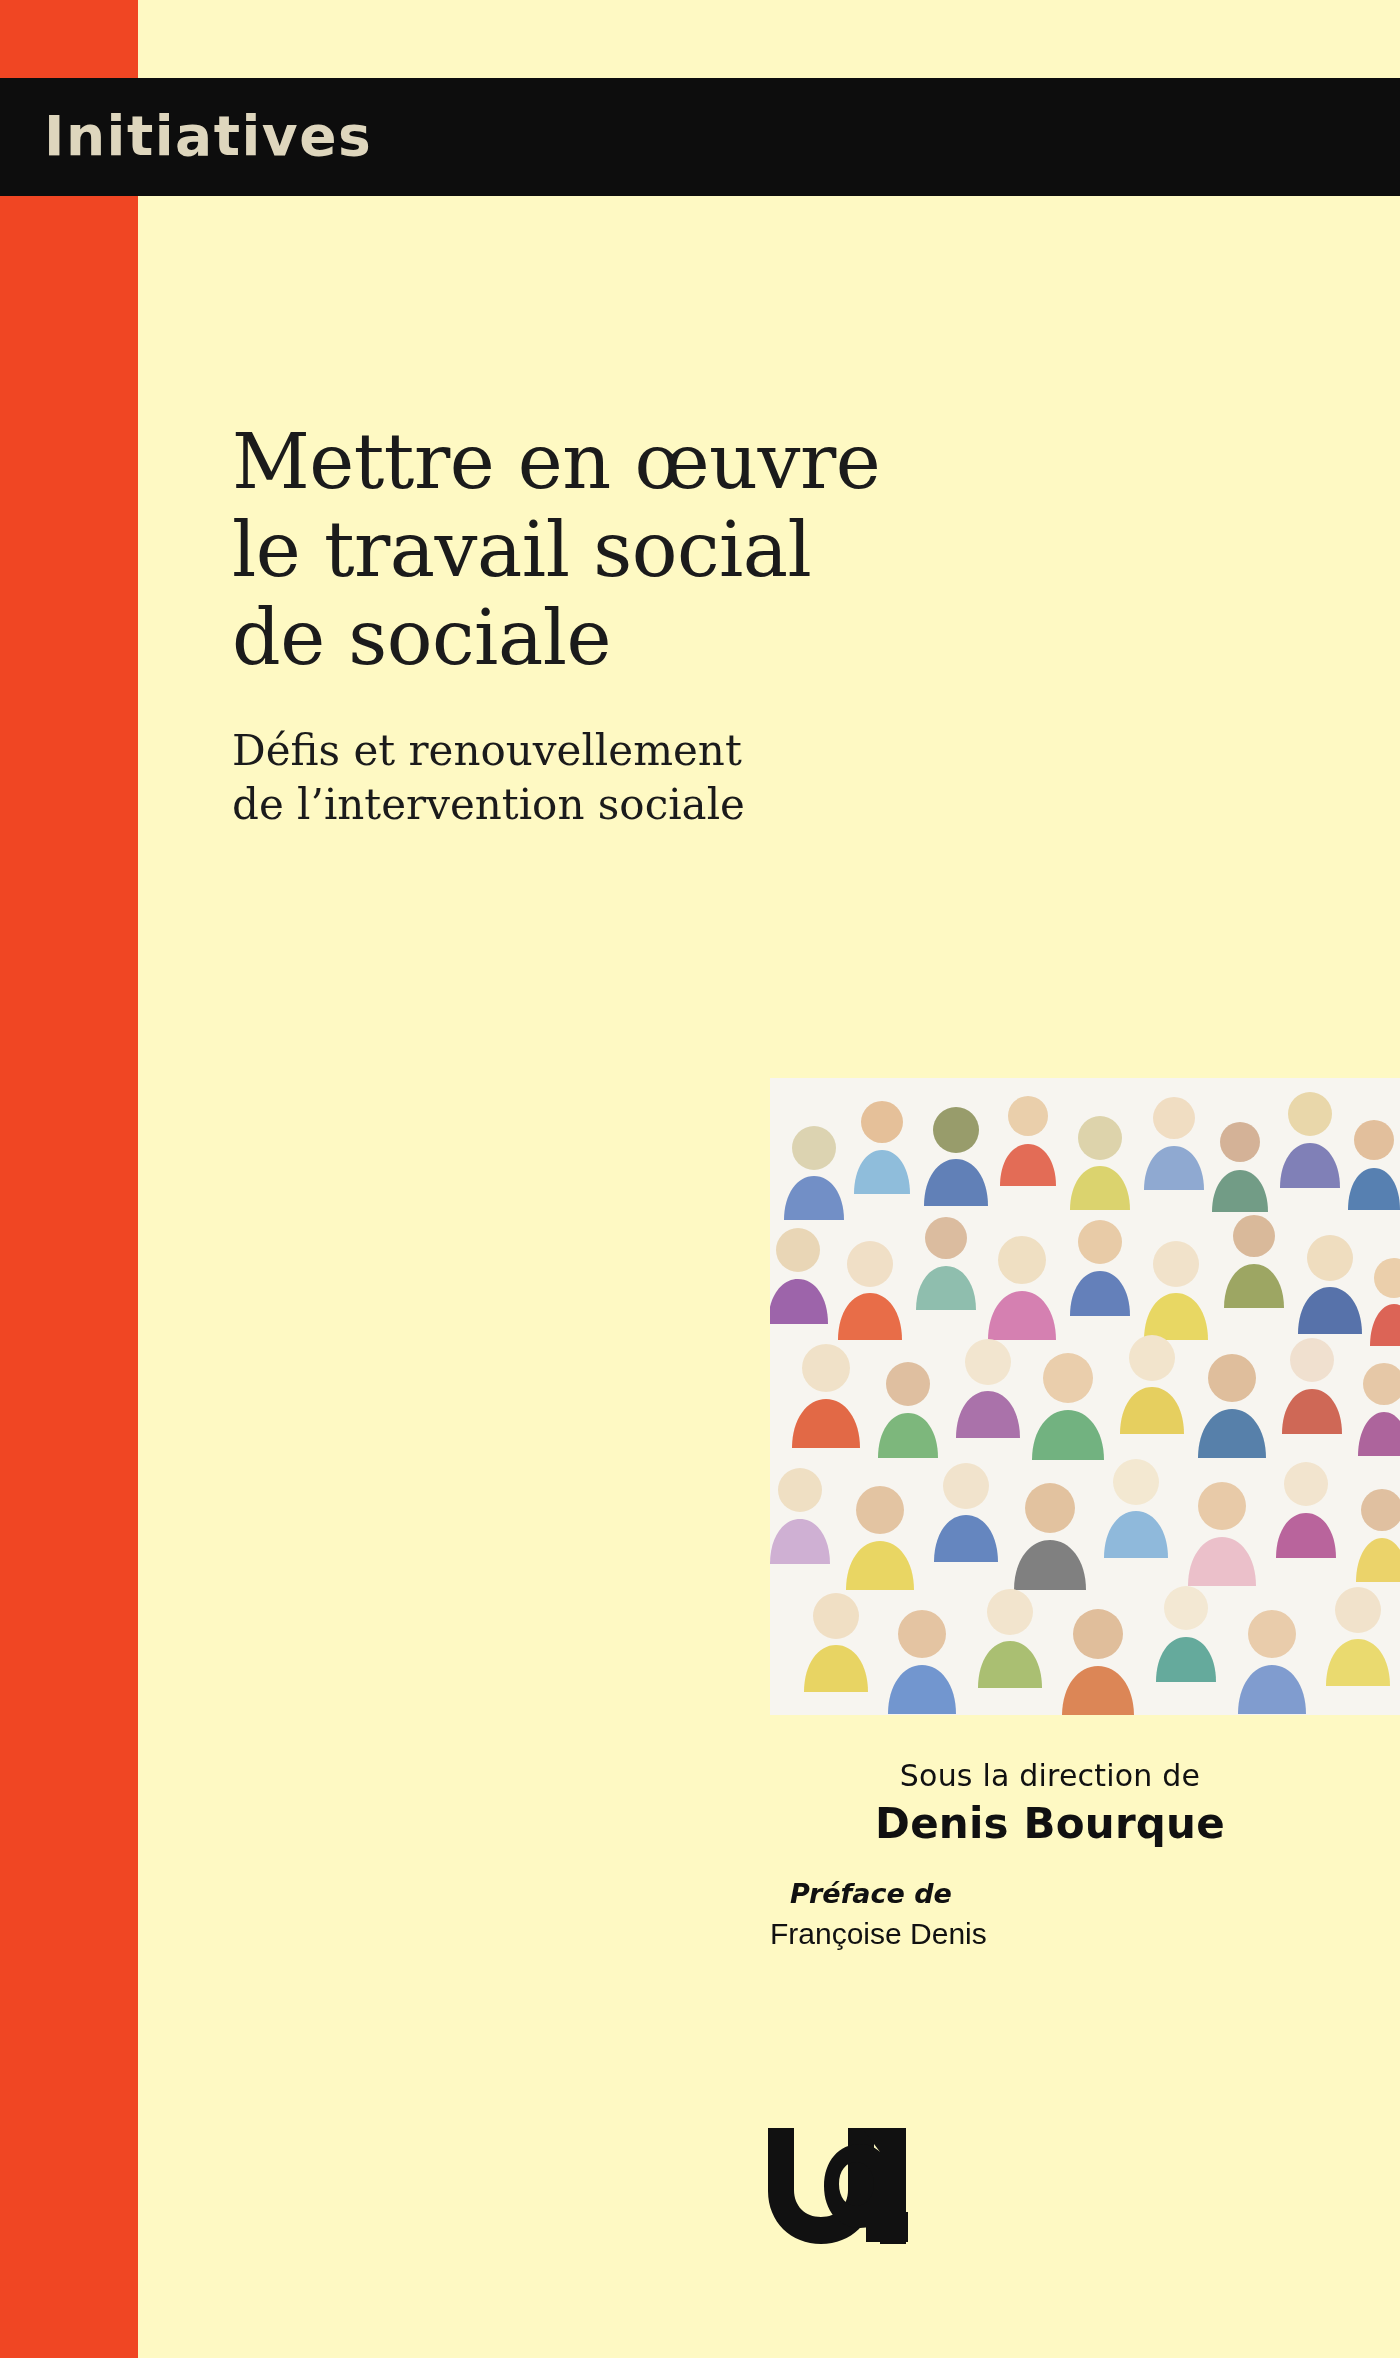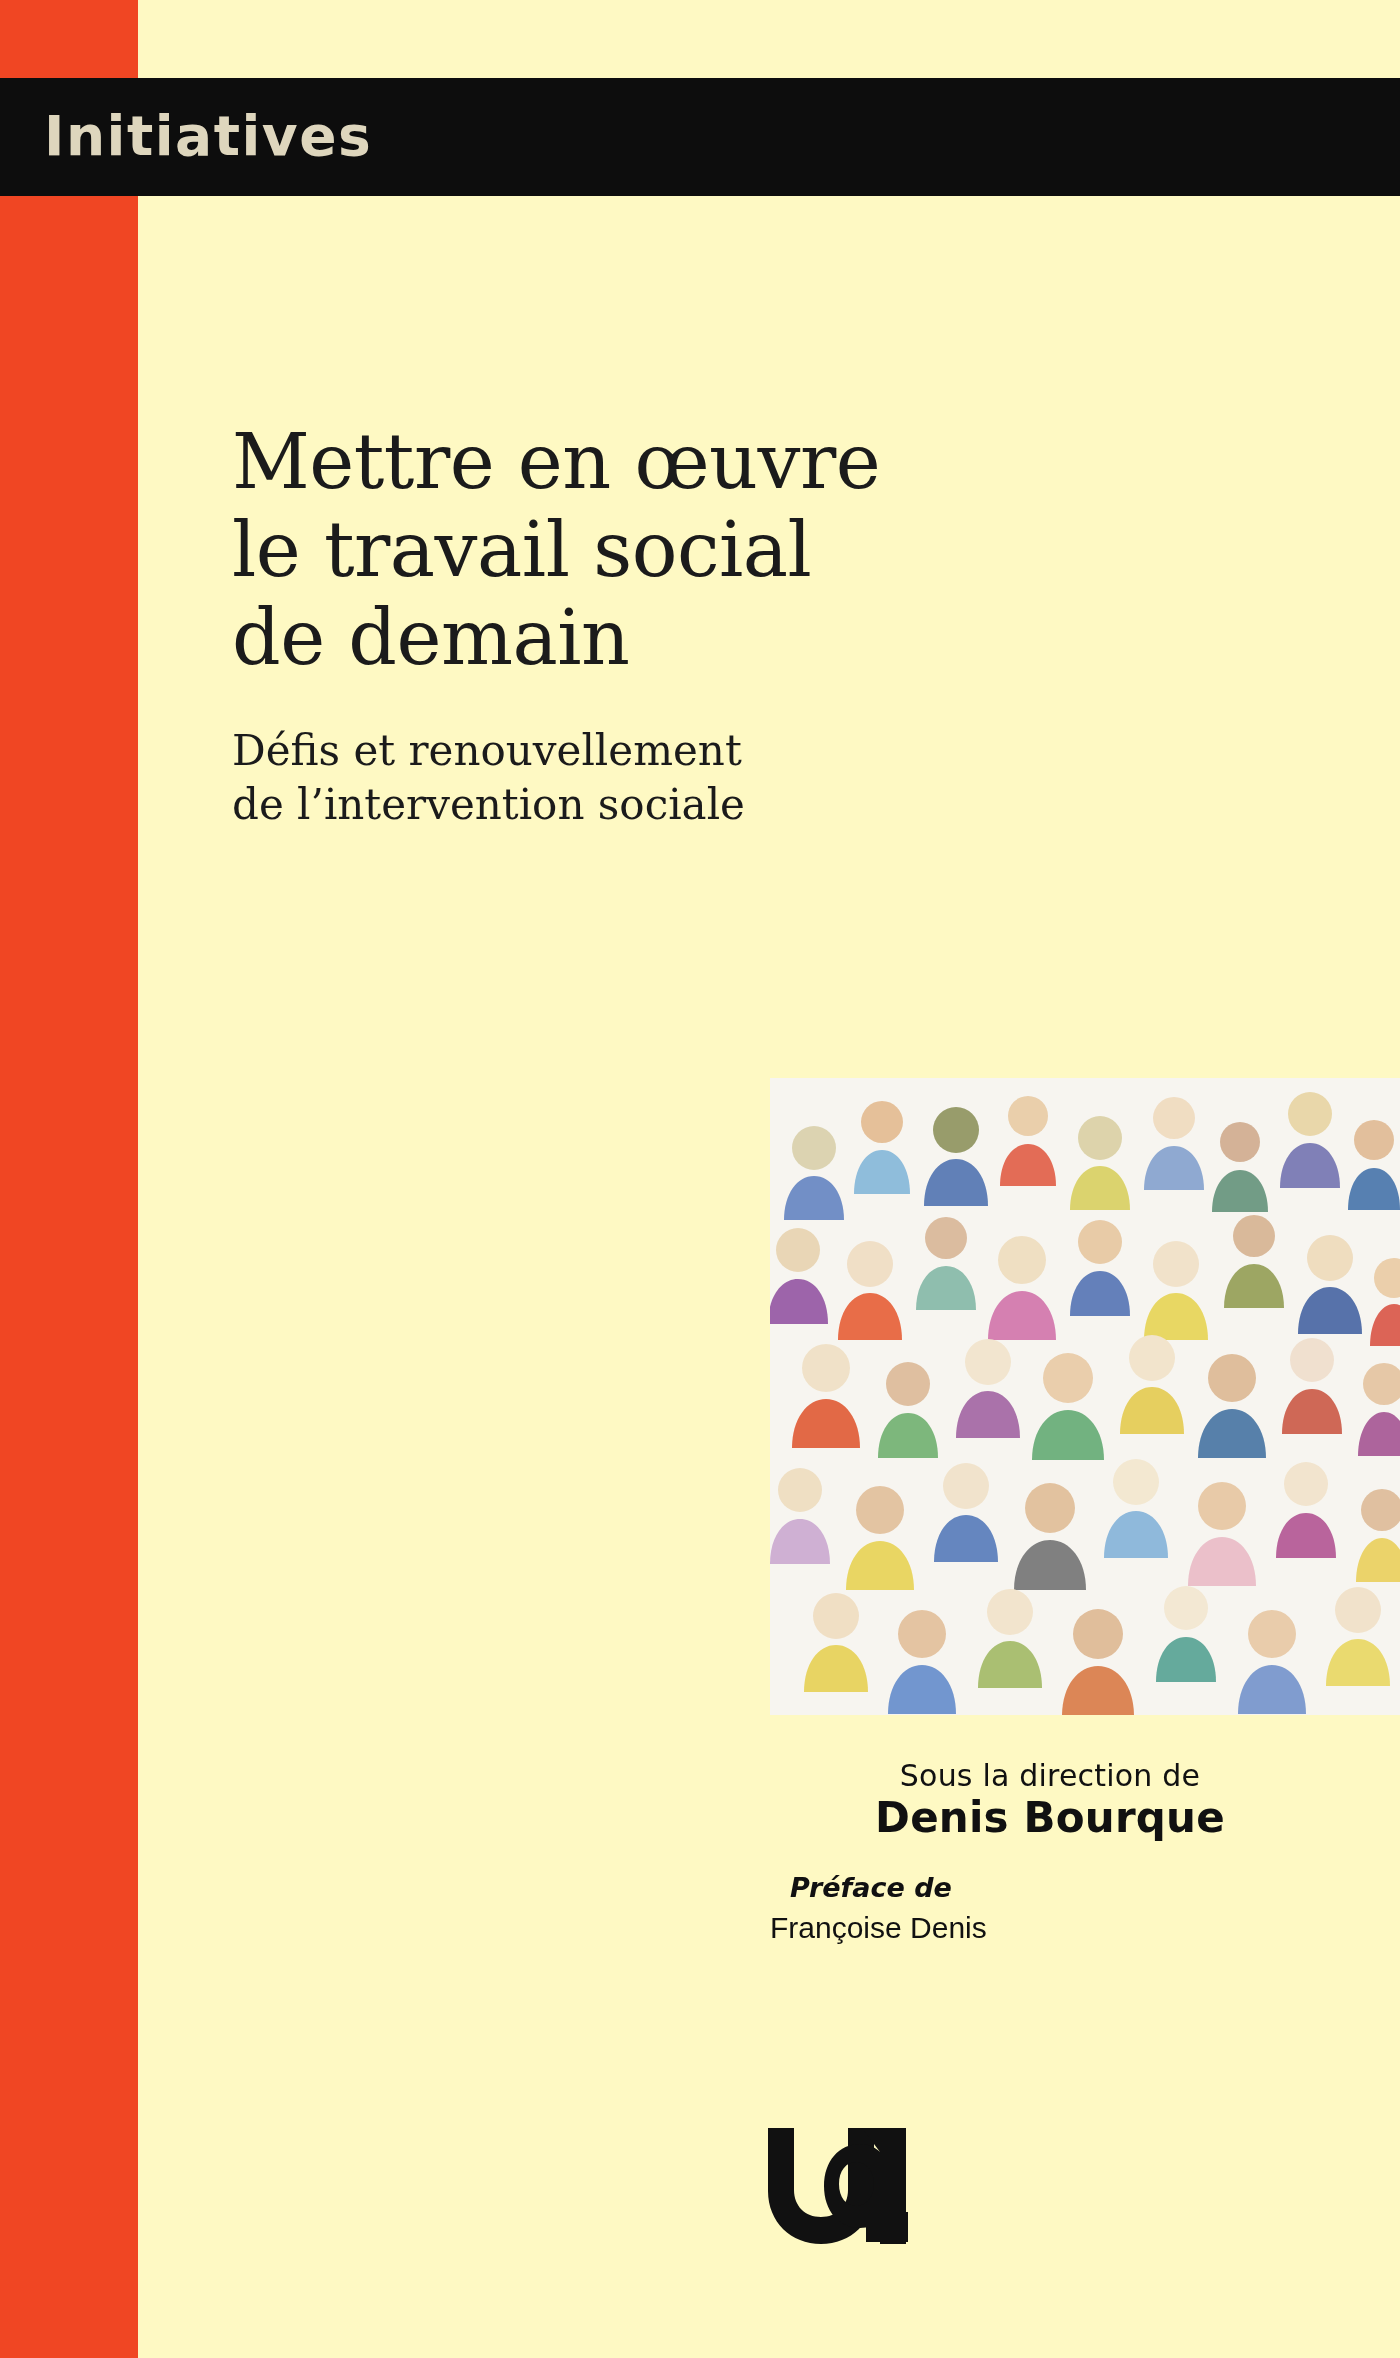--- a/index.html
+++ b/index.html
@@ -112,20 +112,21 @@
     text-align: center;
   }
   #credits-direction {
     font-family: "DejaVu Sans", sans-serif;
     font-size: 30px;
     font-weight: 400;
     color: #111;
     letter-spacing: 0.2px;
   }
   #credits-editor {
+    margin-top: 6px;
     font-family: "DejaVu Sans", sans-serif;
     font-size: 42px;
     font-weight: 700;
     color: #111;
     letter-spacing: 0.2px;
   }
   #preface-block {
     margin-top: 30px;
     text-align: left;
     padding-left: 0;
@@ -179,21 +180,21 @@
   <div id="left-bar"></div>
 
   <div id="collection-band">
     <div id="collection-label">Initiatives</div>
   </div>
 
   <div id="title-block">
     <h1 id="main-title">
       <span class="line">Mettre en œuvre</span>
       <span class="line">le travail social</span>
-      <span class="line">de demain</span>
+      <span class="line">de sociale</span>
     </h1>
     <div id="subtitle">
       <span class="line">Défis et renouvellement</span>
       <span class="line">de l’intervention sociale</span>
     </div>
   </div>
 
   <div id="artwork">
     <svg viewBox="0 0 630 637" xmlns="http://www.w3.org/2000/svg">
       <rect x="0" y="0" width="630" height="637" fill="#f7f5f0"></rect>

